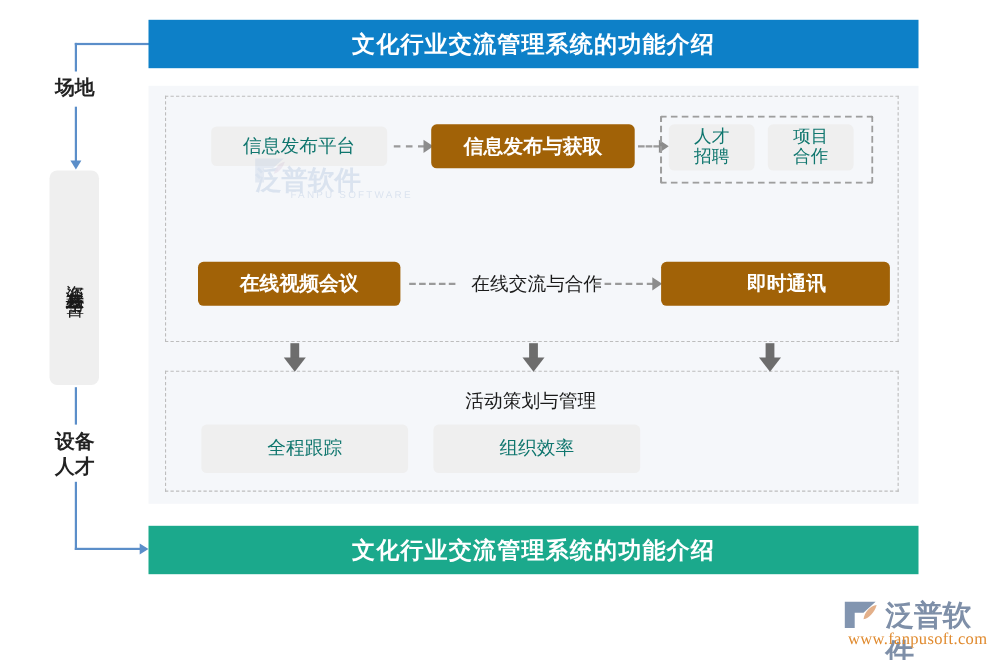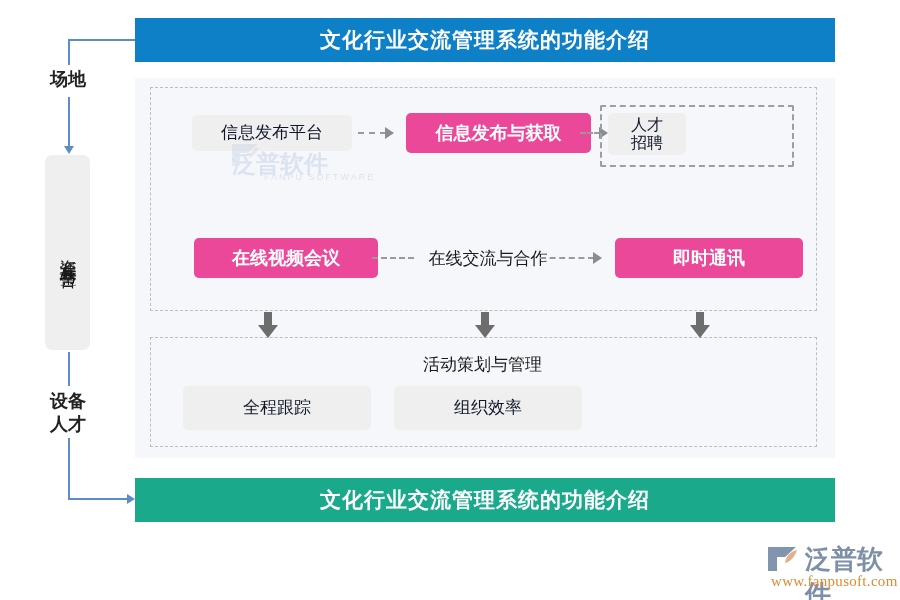--- a/index.html
+++ b/index.html
@@ -42,35 +42,35 @@
 
   
   .node{
     position:absolute;
     display:flex;align-items:center;justify-content:center;
     text-align:center;
     border-radius:5px;
     font-family:"Liberation Serif","DejaVu Serif",serif;
     line-height:1.15;
   }
-  .node.grey{background:#efefef;color:#0f172a;font-size:17px;}
-  .node.blue{background:#ec4899;color:#ffffff;font-size:18px;font-weight:bold;margin-left:14px;}
+  .node.grey{background:#efefef;color:#0f766e;font-size:17px;}
+  .node.blue{background:#a16207;color:#ffffff;font-size:18px;font-weight:bold;}
 
   #node-info-platform{left:192px;top:115px;width:160px;height:36px;}
   #node-info-pubget{left:392px;top:113px;width:185px;height:40px;}
   #node-talent{left:608px;top:113px;width:78px;height:42px;font-size:16px;}
   #node-project{left:698px;top:113px;width:78px;height:42px;font-size:16px;}
 
   #group-dashed{
     position:absolute;left:600px;top:105px;width:190px;height:58px;
     border:2px dashed #9e9e9e;border-radius:2px;
   }
 
   #node-video{left:180px;top:238px;width:184px;height:40px;text-align:center;}
-  #node-im{left:601px;top:238px;width:188px;height:40px;}
+  #node-im{left:601px;top:238px;width:188px;height:40px;padding-left:20px;}
 
   #label-online{
     position:absolute;left:408px;top:247px;width:160px;height:22px;
     display:flex;align-items:center;justify-content:center;
     font-size:17px;color:#1a1a1a;font-weight:normal;
     font-family:"Liberation Serif","DejaVu Serif",serif;
   }
 
   #title-activity{
     position:absolute;left:150px;top:352px;width:665px;height:24px;
@@ -236,20 +236,26 @@
 
   <div id="group-dashed"></div>
 
   <div class="node grey" id="node-talent">
     <div>
       <div>人才</div>
       <div>招聘</div>
     </div>
   </div>
 
+  <div class="node grey" id="node-project">
+    <div>
+      <div>项目</div>
+      <div>合作</div>
+    </div>
+  </div>
 
   <div id="watermark-center">
     <svg class="logo-mark" viewBox="0 0 36 30">
       <path d="M4 4 L30 4 L20 13 L12 13 L12 26 L4 26 Z" fill="#9fb6d6" opacity=".7"></path>
       <path d="M31 7 C26 8 22 12 21 18 C25 17 29 13 31 7 Z" fill="#c9b7cf" opacity=".8"></path>
     </svg>
     <span class="wm-text">泛普软件</span>
     <span class="wm-sub">FANPU SOFTWARE</span>
   </div>
 

